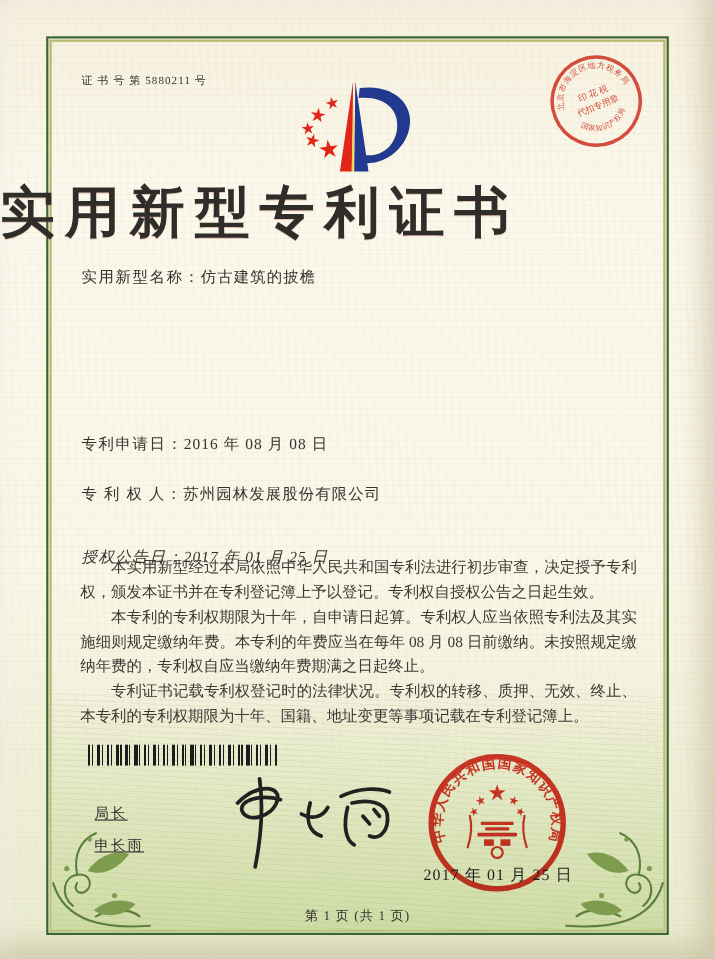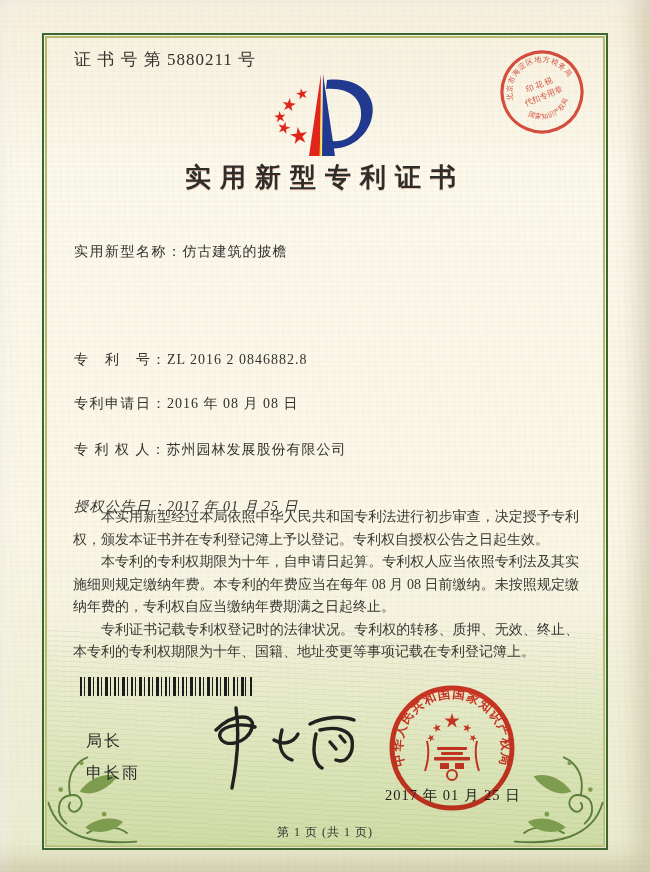--- a/index.html
+++ b/index.html
@@ -24,47 +24,47 @@
     content:"";position:absolute;inset:1px;border:2px solid #b3ba6d;
   }
   .band{
     position:absolute;left:46px;right:46px;top:630px;bottom:26px;
     background:
       repeating-linear-gradient(3deg, rgba(125,160,75,0.10) 0 1px, transparent 1px 5px),
       linear-gradient(180deg, rgba(214,226,178,0) 0%, rgba(210,223,170,0.45) 45%, rgba(198,214,152,0.75) 100%);
     pointer-events:none;
   }
   .cert-number{
-    position:absolute;left:74px;top:48px;font-size:17px;color:#33322e;letter-spacing:1px;
+    position:absolute;left:74px;top:66px;font-size:10px;color:#33322e;letter-spacing:1px;
   }
   .logo{position:absolute;left:255px;top:60px;width:140px;height:102px;}
   .title{
-    position:absolute;left:0;top:160px;width:100%;margin:0;text-align:center;
-    font-size:26px;font-weight:bold;color:#2e2d2a;letter-spacing:9px;
+    position:absolute;left:0;top:160px;width:100%;margin:0;
+    font-size:50px;font-weight:bold;color:#2e2d2a;letter-spacing:9px;
     text-shadow:0 1px 0 rgba(190,60,40,0.28);
   }
   .field{position:absolute;left:74px;font-size:14px;color:#33322e;white-space:nowrap;}
   .f0{top:243px;} .f1{top:299px;} .f2{top:351px;} .f3{top:395px;} .f4{top:441px;} .f5{top:498px;font-style:italic;}
   .flabel{letter-spacing:1.5px;}
   .fvalue{letter-spacing:1px;}
   .body-text{
     position:absolute;left:73px;top:506px;width:506px;color:#3a3934;
     font-size:14px;line-height:22.5px;text-align:justify;
   }
   .body-text p{margin:0;text-indent:2em;}
   .barcode{
     position:absolute;left:80px;top:677px;width:172px;height:19px;
     background:
       repeating-linear-gradient(90deg,
         #1c1c1c 0 2px, transparent 2px 3.5px,
         #1c1c1c 3.5px 4.5px, transparent 4.5px 8px,
         #1c1c1c 8px 11px, transparent 11px 12.5px,
         #1c1c1c 12.5px 13.5px, transparent 13.5px 17px);
   }
-  .signer{position:absolute;left:86px;top:731px;font-size:16px;color:#2c2b28;letter-spacing:2px;}
+  .signer{position:absolute;left:86px;top:731px;font-size:13px;color:#2c2b28;letter-spacing:2px;text-decoration:underline;}
   .signer div{margin-bottom:11px;}
   .signature{position:absolute;left:198px;top:700px;width:160px;height:95px;}
   .signature path{stroke:#22211f;stroke-width:3.4;fill:none;stroke-linecap:round;stroke-linejoin:round;}
   .seal-wrap{position:absolute;left:385px;top:681px;width:134px;height:134px;mix-blend-mode:multiply;opacity:.93;}
   .seal-date{
     position:absolute;left:385px;top:786px;width:134px;text-align:center;
     font-size:14.5px;color:#1e1d1b;letter-spacing:1px;white-space:nowrap;
   }
   .stamp-wrap{
     position:absolute;left:492px;top:42px;width:100px;height:100px;
@@ -148,23 +148,20 @@
       </text>
       <text x="50" y="45" text-anchor="middle" font-size="8" fill="#d8473a">印 花 税</text>
       <text x="50" y="57" text-anchor="middle" font-size="8" fill="#d8473a">代扣专用章</text>
     </svg>
   </div>
 
   <h1 class="title">实用新型专利证书</h1>
 
   <div class="field f0">
     <span class="flabel">实用新型名称：</span><span class="fvalue">仿古建筑的披檐</span>
-  </div>
-  <div class="field f2">
-    <span class="flabel">专　利　号：</span><span class="fvalue">ZL 2016 2 0846882.8</span>
   </div>
   <div class="field f3">
     <span class="flabel">专利申请日：</span><span class="fvalue">2016 年 08 月 08 日</span>
   </div>
   <div class="field f4">
     <span class="flabel">专 利 权 人：</span><span class="fvalue">苏州园林发展股份有限公司</span>
   </div>
   <div class="field f5">
     <span class="flabel">授权公告日：</span><span class="fvalue">2017 年 01 月 25 日</span>
   </div>

